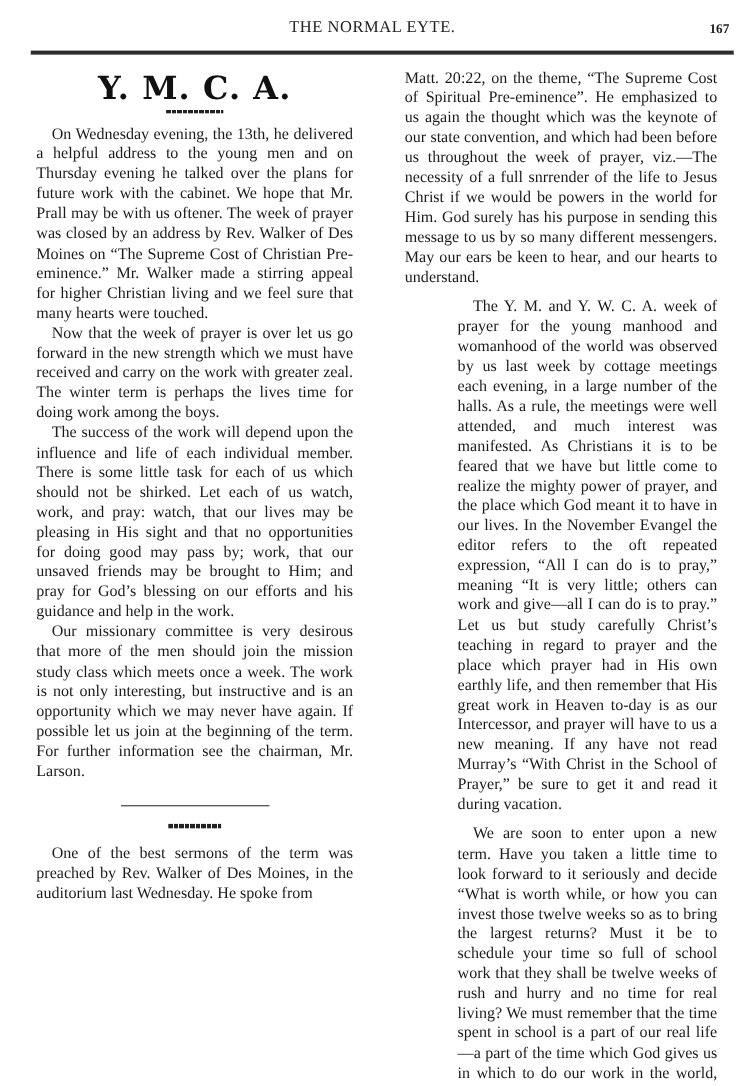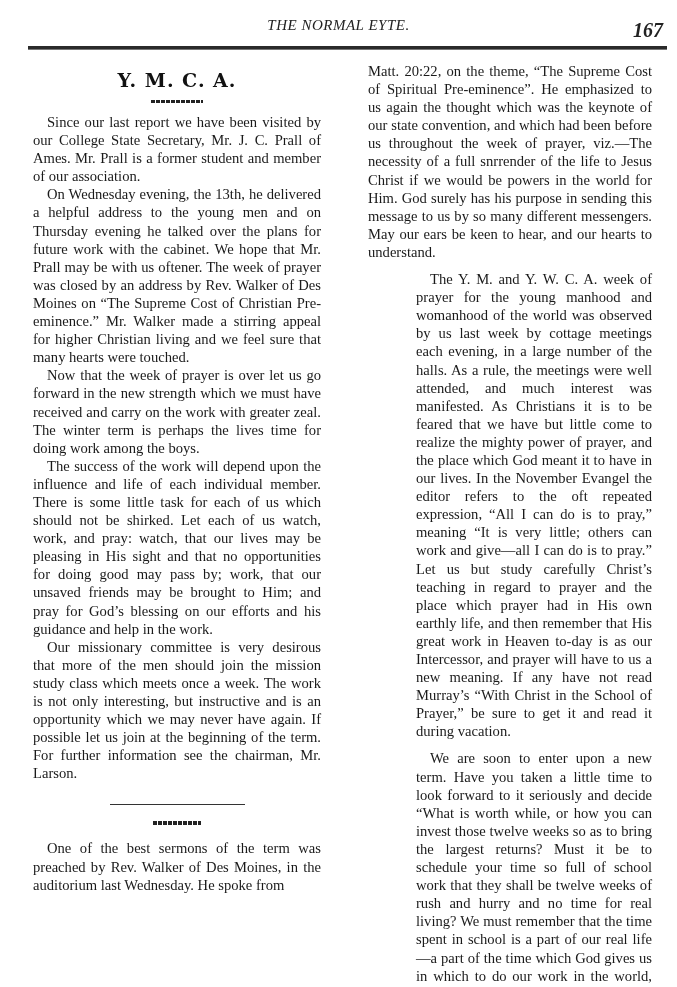--- a/index.html
+++ b/index.html
@@ -14,37 +14,36 @@
     overflow: hidden;
     font-family: "Liberation Serif", "DejaVu Serif", serif;
     color: #1a1a1a;
   }
   .running-head {
     position: absolute;
     top: 17px;
     left: 0;
     width: 677px;
     height: 20px;
-    font-style: italic;
   }
   .journal-title {
     position: absolute;
     left: 0;
     width: 677px;
     top: 0;
     text-align: center;
     font-size: 15px;
     letter-spacing: 0.5px;
     color: #222;
   }
   .page-number {
     position: absolute;
     right: 14px;
     top: 2px;
-    font-size: 20px;
+    font-size: 12px;
     font-weight: bold;
     color: #222;
   }
   .head-rule {
     position: absolute;
     top: 46px;
     left: 28px;
     width: 639px;
     height: 3px;
     background: #2a2a2a;
@@ -74,21 +73,21 @@
     margin-top: 9px;
     margin-left: 48px;
   }
   .col p.noindent {
     text-indent: 0;
   }
   .section-heading {
     text-align: center;
     font-family: "DejaVu Serif", "Liberation Serif", serif;
     font-weight: bold;
-    font-size: 19px;
+    font-size: 29px;
     letter-spacing: 1px;
     color: #111;
     margin: 2px 0 0 0;
     line-height: 36px;
   }
   .heading-ornament {
     display: block;
     margin: 2px auto 10px auto;
     width: 52px;
     height: 3px;
@@ -117,21 +116,20 @@
 
 <div class="running-head">
   <div class="journal-title">THE NORMAL EYTE.</div>
   <div class="page-number">167</div>
 </div>
 <div class="head-rule"></div>
 
 <div class="col col-left">
   <div class="section-heading">Y. M. C. A.</div>
   <span class="heading-ornament"></span>
-  <p>Since our last report we have been visited by our College State Secretary, Mr. J. C. Prall of Ames. Mr. Prall is a former student and member of our association.</p>
   <p>On Wednesday evening, the 13th, he delivered a helpful address to the young men and on Thursday evening he talked over the plans for future work with the cabinet. We hope that Mr. Prall may be with us oftener. The week of prayer was closed by an address by Rev. Walker of Des Moines on “The Supreme Cost of Christian Pre-eminence.” Mr. Walker made a stirring appeal for higher Christian living and we feel sure that many hearts were touched.</p>
   <p>Now that the week of prayer is over let us go forward in the new strength which we must have received and carry on the work with greater zeal. The winter term is perhaps the lives time for doing work among the boys.</p>
   <p>The success of the work will depend upon the influence and life of each individual member. There is some little task for each of us which should not be shirked. Let each of us watch, work, and pray: watch, that our lives may be pleasing in His sight and that no opportunities for doing good may pass by; work, that our unsaved friends may be brought to Him; and pray for God’s blessing on our efforts and his guidance and help in the work.</p>
   <p>Our missionary committee is very desirous that more of the men should join the mission study class which meets once a week. The work is not only interesting, but instructive and is an opportunity which we may never have again. If possible let us join at the beginning of the term. For further information see the chairman, Mr. Larson.</p>
 
   <div class="section-divider"></div>
 
   <span class="heading-ornament ywca"></span>
   <p>One of the best sermons of the term was preached by Rev. Walker of Des Moines, in the auditorium last Wednesday. He spoke from</p>
 </div>

